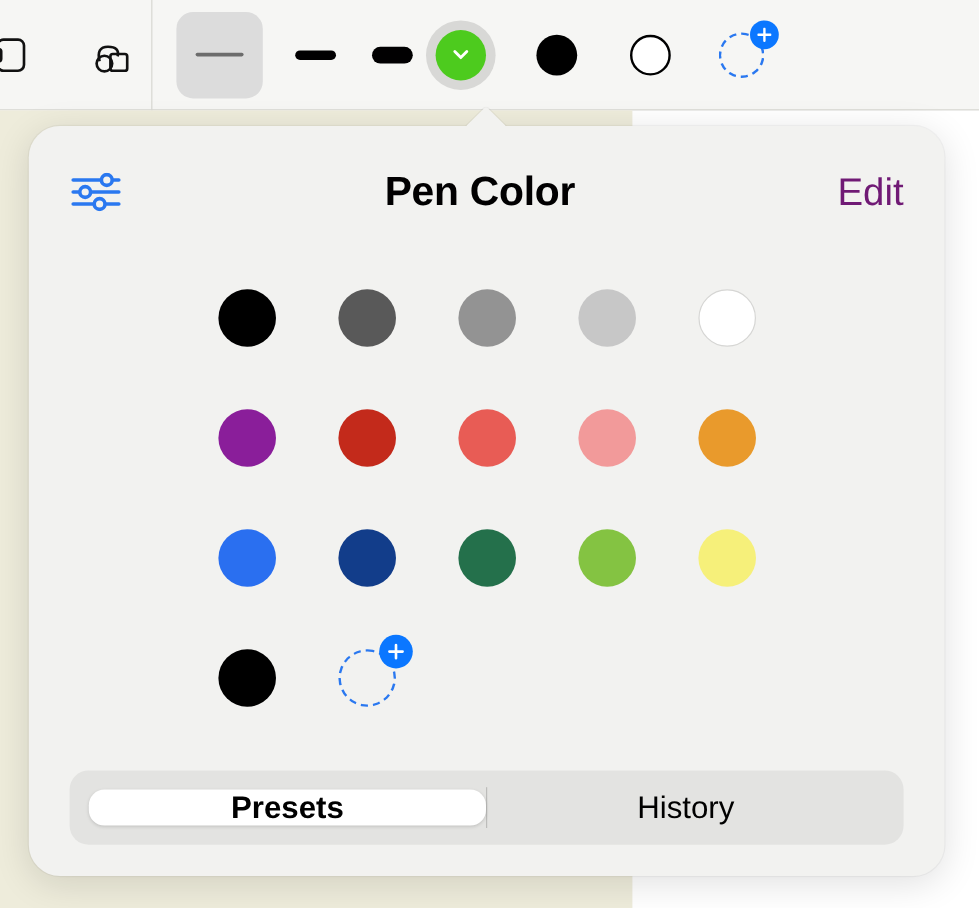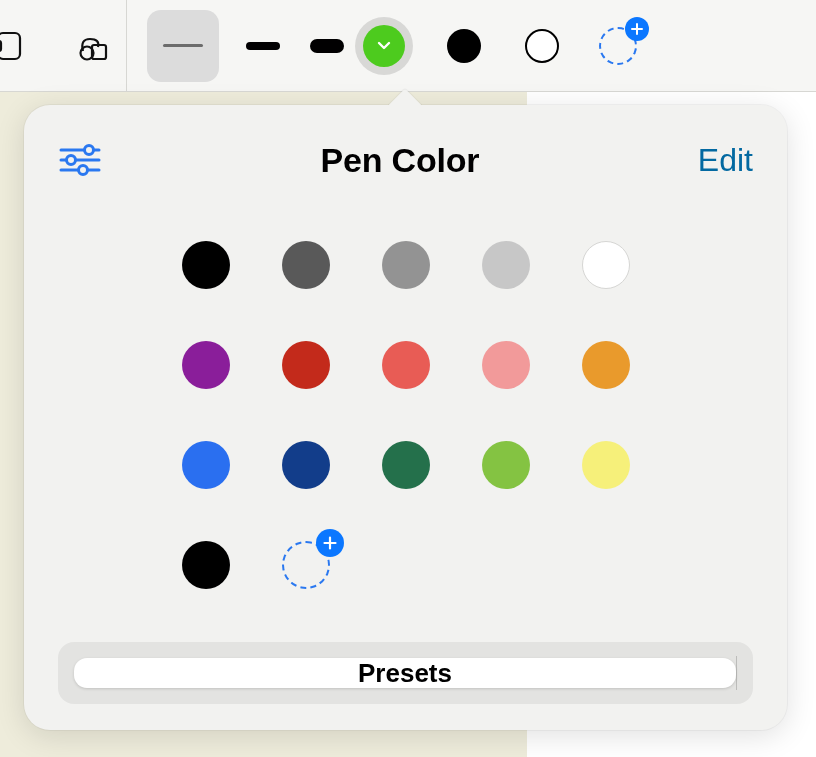--- a/index.html
+++ b/index.html
@@ -172,21 +172,21 @@
     display: flex; align-items: center; justify-content: center;
   }
   .popover-title {
     font-size: 34px;
     font-weight: 600;
     color: #010001;
     letter-spacing: -0.2px;
   }
   .edit-link {
     font-size: 32px;
-    color: #0369a1;
+    color: #701a75;
     font-weight: 400;
   }
 
   .swatch-grid {
     margin-top: 52px;
     display: grid;
     grid-template-columns: repeat(5, 48px);
     column-gap: 52px;
     row-gap: 52px;
     justify-content: center;
@@ -353,14 +353,17 @@
           </svg>
         </div>
       </div>
     </div>
 
   <div class="seg-control">
     <div class="seg-item selected">
       <span>Presets</span>
     </div>
     <div class="seg-divider"></div>
+    <div class="seg-item">
+      <span>History</span>
+    </div>
   </div>
 </div>
 
 </body></html>

